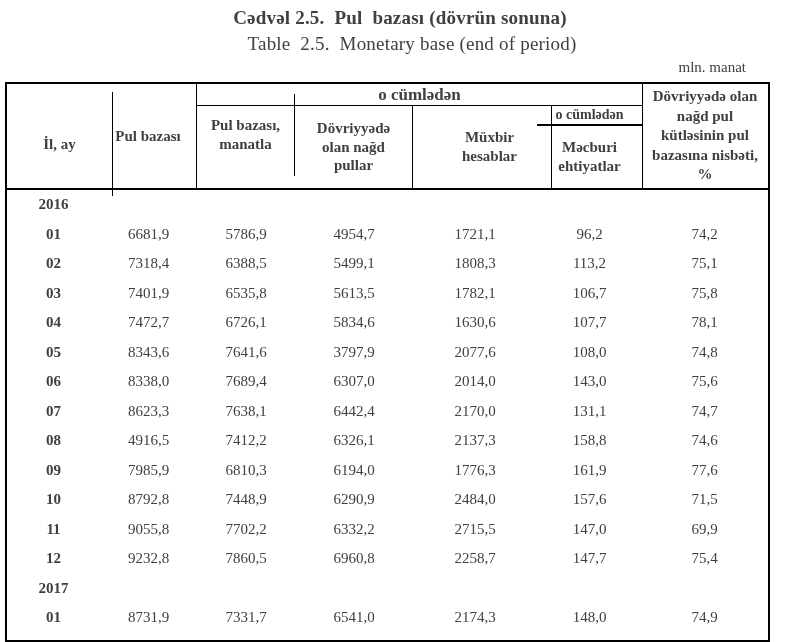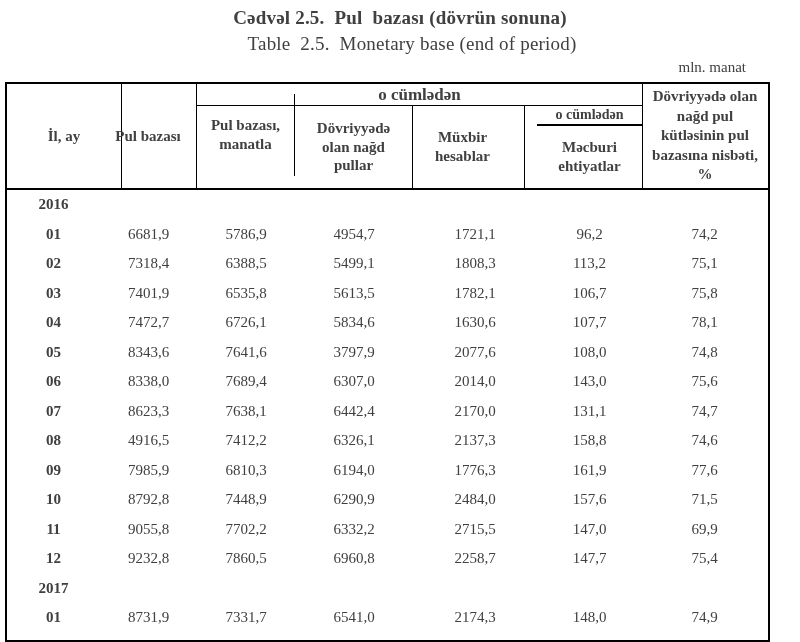--- a/index.html
+++ b/index.html
@@ -23,26 +23,26 @@
     border:2.5px solid #000;box-sizing:border-box;background:#fff;
   }
   .thead{
     position:relative;height:104px;border-bottom:2.5px solid #000;
   }
   .hcell{
     position:absolute;box-sizing:border-box;display:flex;align-items:center;
     justify-content:center;text-align:center;font-weight:bold;font-size:15px;
     line-height:1.26;white-space:pre-line;
   }
-  .c-period{left:0;top:0;width:115px;height:104px;border-right:1.7px solid #000;text-align:right;}
+  .c-period{left:0;top:8px;width:106px;height:104px;border-right:1.7px solid #000;text-align:right;}
   .c-base{left:93px;top:0;width:97px;height:104px;border-right:1.7px solid #000;}
   .c-group{left:190px;top:0;width:445px;height:22px;border-bottom:1.7px solid #000;font-size:17px;}
   .c-base-manat{left:190px;top:10px;width:98px;height:82px;border-right:1.7px solid #000;}
   .c-cash{left:288px;top:22px;width:118px;height:82px;border-right:1.7px solid #000;}
-  .c-corr{left:394px;top:22px;width:124px;height:82px;border-right:1.7px solid #000;}
+  .c-corr{left:421px;top:22px;width:124px;height:82px;border-right:1.7px solid #000;}
   .c-subgroup{left:530px;top:22px;width:105px;height:20px;border-bottom:2.2px solid #000;font-size:14px;}
   .c-required{left:530px;top:42px;width:105px;height:62px;}
   .c-ratio{left:635px;top:0;width:125px;height:104px;border-left:1.7px solid #000;line-height:1.3;}
   .tbody{position:relative;}
   .row{
     display:grid;
     grid-template-columns:93px 97px 98px 118px 124px 105px 125px;
     height:29.5px;align-items:center;
   }
   .cell{text-align:center;font-size:15px;}

